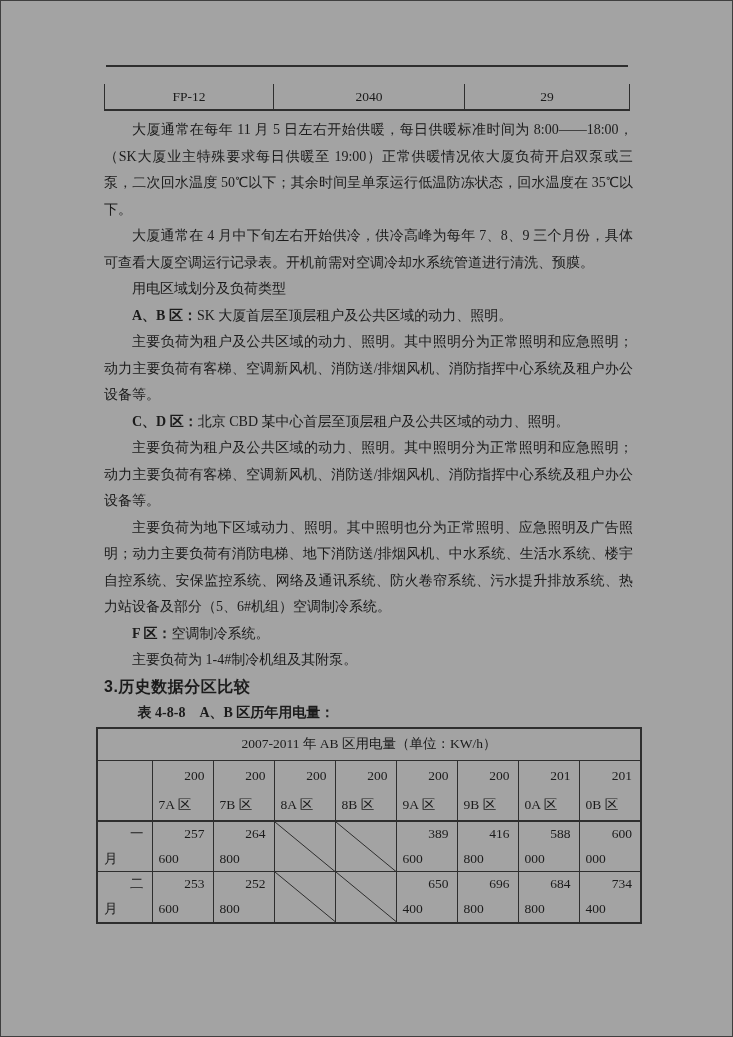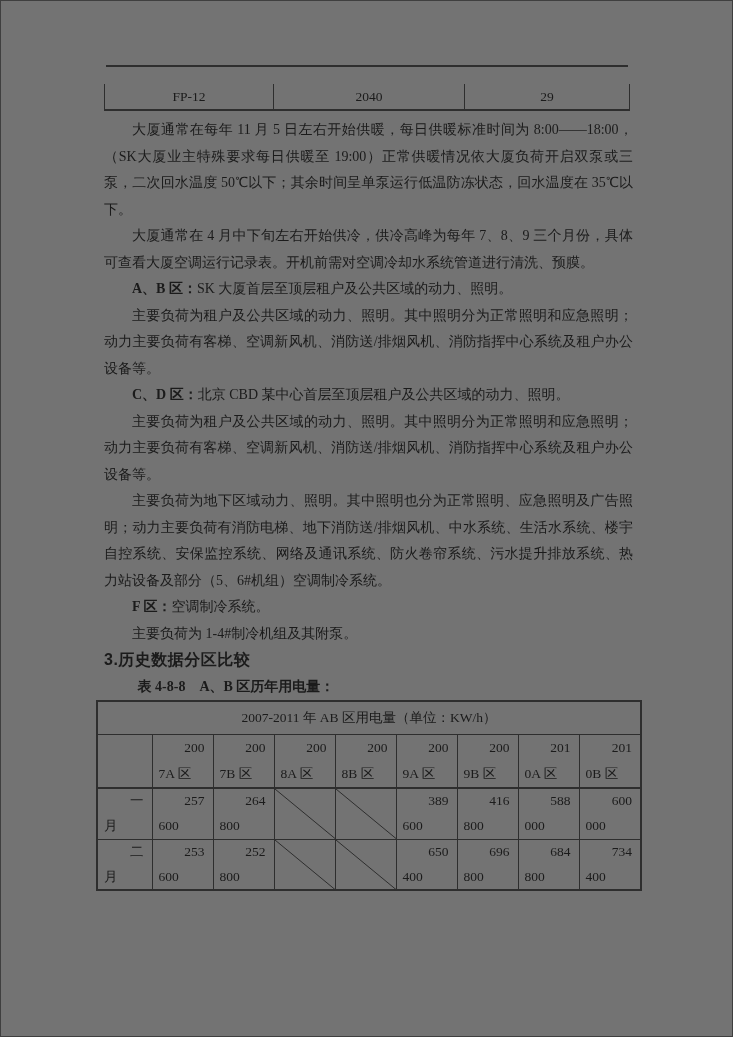--- a/index.html
+++ b/index.html
@@ -2,21 +2,21 @@
 <html><head>
 <meta charset="utf-8">
 <style>
   * { margin:0; padding:0; box-sizing:border-box; }
   html,body { background:#ffffff; }
   body {
     width:733px; height:1037px; position:relative;
     font-family:"Liberation Serif", serif; color:#1b1b1b;
   }
   .page {
-    position:absolute; inset:0; background:#737373;
+    position:absolute; inset:0; background:#a3a3a3;
     border:1px solid #3f3f3f; overflow:hidden;
   }
   .content { position:absolute; left:103px; top:64px; width:529px; }
 
   
   .cont-rule { height:2px; background:#2e2e2e; width:522px; margin-left:2px; }
 
   
   table.fp-table { border-collapse:collapse; table-layout:fixed; width:525px; margin-top:17px; }
   table.fp-table td {
@@ -37,21 +37,21 @@
     font-family:"Liberation Sans", sans-serif; font-weight:bold;
     font-size:16px; line-height:26.5px; letter-spacing:0.5px;
   }
   .sub-item { text-indent:4.1em; }
   .caption { font-weight:bold; text-indent:2.4em; font-size:14px; line-height:26.5px; }
 
   
   table.energy { border-collapse:collapse; table-layout:fixed; width:545px; margin-left:-8px; border:2px solid #2e2e2e; }
   table.energy td { border:1px solid #2e2e2e; padding:0; font-size:13.5px; vertical-align:middle; }
   td.title-cell { height:33px; text-align:center; font-size:14px; }
-  tr.hdr td { height:54px; border-bottom-width:2px; }
+  tr.hdr td { height:60px; border-bottom-width:2px; }
   tr.drow td { height:51px; }
   .t, .b { display:flex; align-items:center; height:50%; }
   .t { justify-content:flex-end; padding-right:8px; }
   .b { justify-content:flex-start; padding-left:6px; }
   td.diag { position:relative; }
   td.diag svg { position:absolute; inset:0; width:100%; height:100%; display:block; }
 
   .page-number {
     position:absolute; left:0; right:0; top:958px; text-align:center;
     font-family:"Liberation Sans", sans-serif; font-size:12px; color:#222;
@@ -76,20 +76,21 @@
         <td>FP-12</td>
         <td>2040</td>
         <td>29</td>
       </tr>
     </tbody>
       </table>
 
     <p class="body first-para">大厦通常在每年 11 月 5 日左右开始供暖，每日供暖标准时间为 8:00——18:00，（SK大厦业主特殊要求每日供暖至 19:00）正常供暖情况依大厦负荷开启双泵或三泵，二次回水温度 50℃以下；其余时间呈单泵运行低温防冻状态，回水温度在 35℃以下。</p>
     <p class="body">大厦通常在 4 月中下旬左右开始供冷，供冷高峰为每年 7、8、9 三个月份，具体可查看大厦空调运行记录表。开机前需对空调冷却水系统管道进行清洗、预膜。</p>
 
+    <p class="body">用电区域划分及负荷类型</p>
 
     <p class="body"><span class="zone-label">A、B 区：</span><span>SK 大厦首层至顶层租户及公共区域的动力、照明。</span></p>
     <p class="body">主要负荷为租户及公共区域的动力、照明。其中照明分为正常照明和应急照明；动力主要负荷有客梯、空调新风机、消防送/排烟风机、消防指挥中心系统及租户办公设备等。</p>
 
     <p class="body"><span class="zone-label">C、D 区：</span><span>北京 CBD 某中心首层至顶层租户及公共区域的动力、照明。</span></p>
     <p class="body">主要负荷为租户及公共区域的动力、照明。其中照明分为正常照明和应急照明；动力主要负荷有客梯、空调新风机、消防送/排烟风机、消防指挥中心系统及租户办公设备等。</p>
 
     <p class="body">主要负荷为地下区域动力、照明。其中照明也分为正常照明、应急照明及广告照明；动力主要负荷有消防电梯、地下消防送/排烟风机、中水系统、生活水系统、楼宇自控系统、安保监控系统、网络及通讯系统、防火卷帘系统、污水提升排放系统、热力站设备及部分（5、6#机组）空调制冷系统。</p>
 
     <p class="body"><span class="zone-label">F 区：</span><span>空调制冷系统。</span></p>

